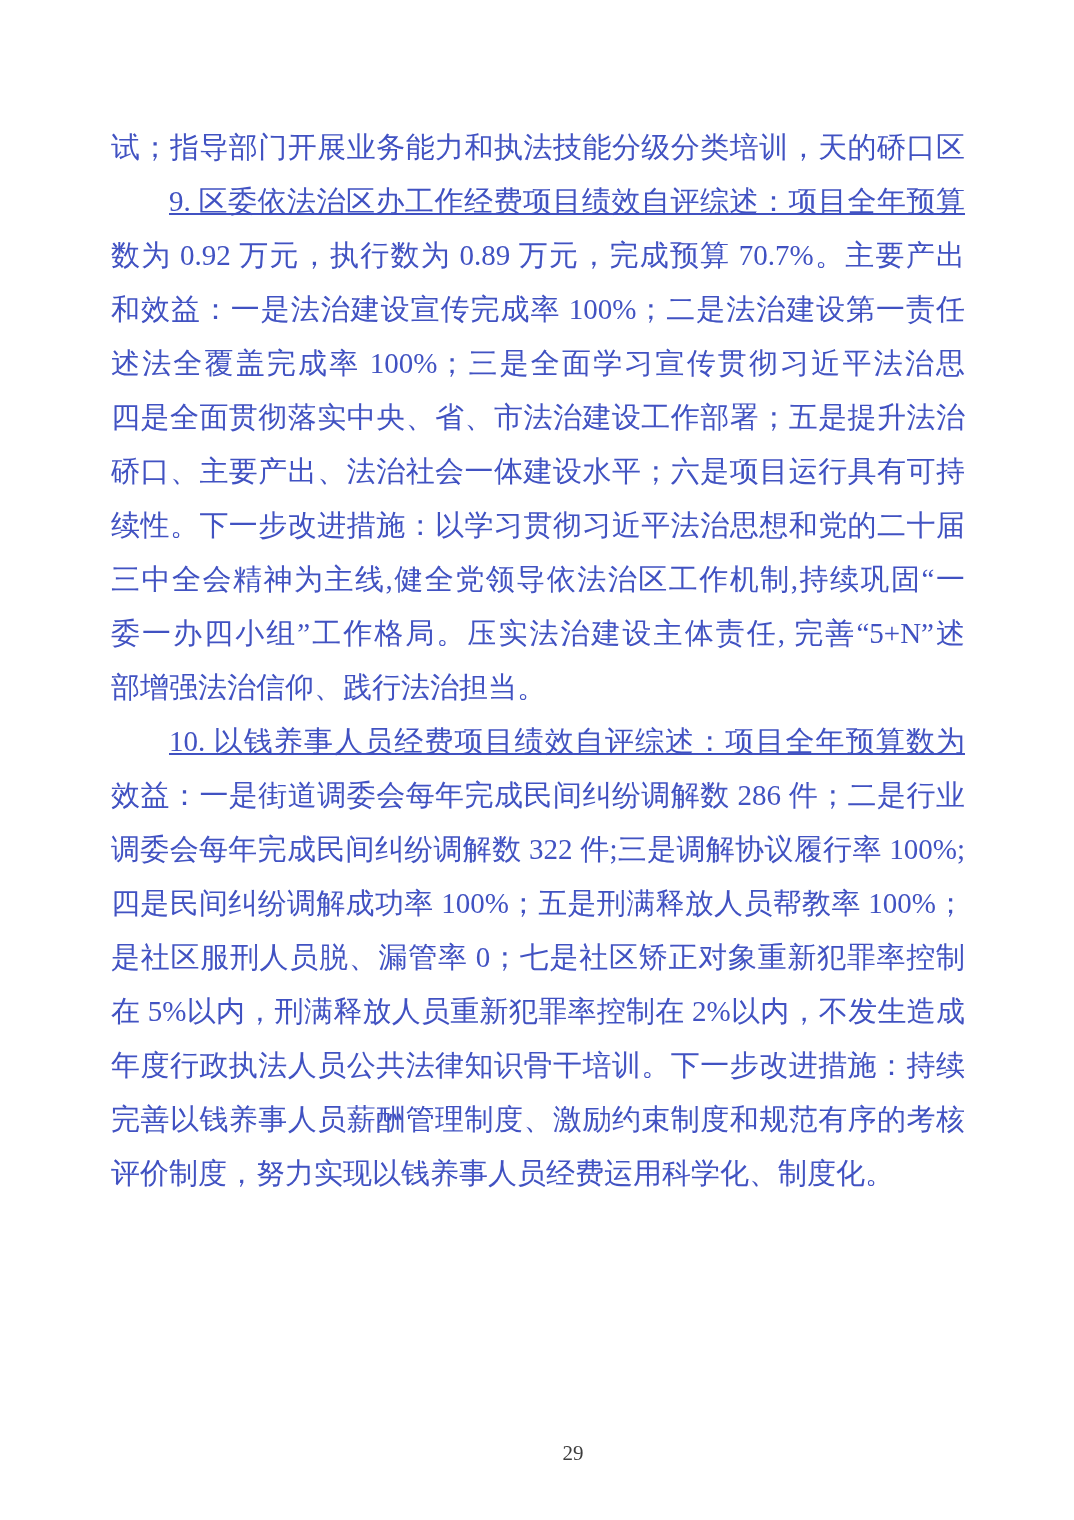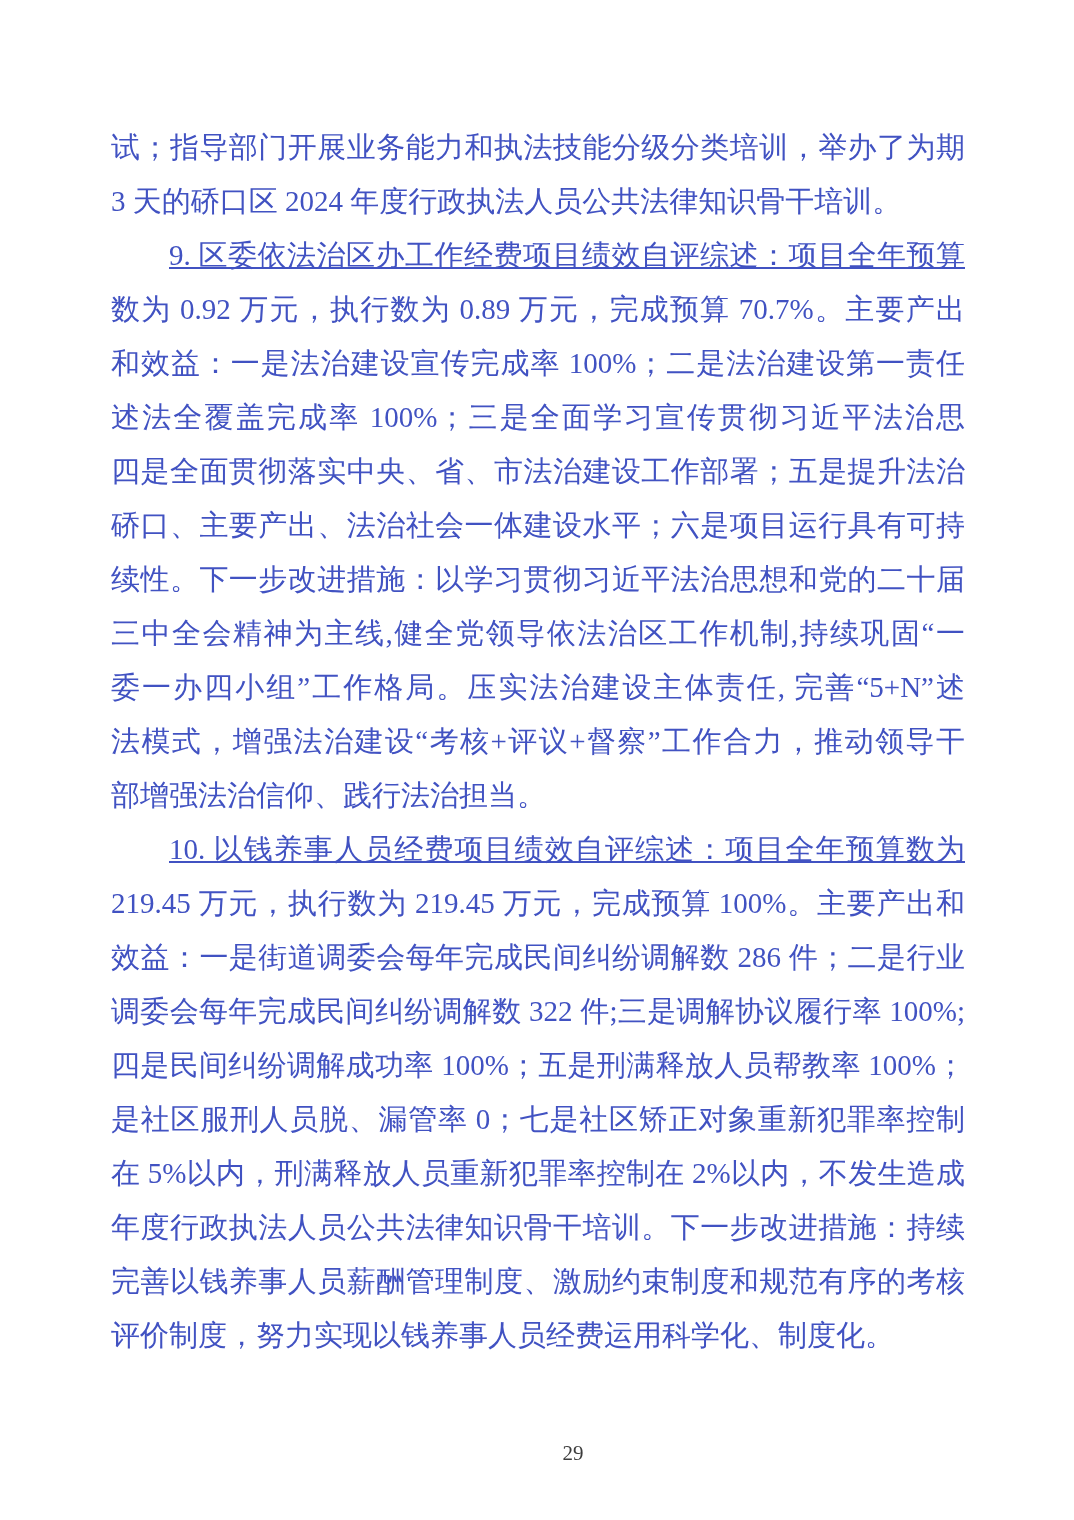--- a/index.html
+++ b/index.html
@@ -49,35 +49,32 @@
     line-height: 26px;
     color: var(--page-number-color, #3c3c3c);
     padding-left: 36px;
   }
 </style>
 </head>
 <body>
 
 <div class="page">
   <div class="body-text">
-      <div class="line">试；指导部门开展业务能力和执法技能分级分类培训，举办了为期</div>
-      <div class="line para-end">3 天的硚口区 2024 年度行政执法人员公共法律知识骨干培训。</div>
+      <div class="line">试；指导部门开展业务能力和执法技能分级分类培训，天的硚口区</div>
       <div class="line indent">9. 区委依法治区办工作经费项目绩效自评综述：项目全年预算</div>
       <div class="line">数为 0.92 万元，执行数为 0.89 万元，完成预算 70.7%。主要产出</div>
       <div class="line">和效益：一是法治建设宣传完成率 100%；二是法治建设第一责任人</div>
       <div class="line">述法全覆盖完成率 100%；三是全面学习宣传贯彻习近平法治思想；</div>
       <div class="line">四是全面贯彻落实中央、省、市法治建设工作部署；五是提升法治</div>
       <div class="line">硚口、主要产出、法治社会一体建设水平；六是项目运行具有可持</div>
       <div class="line">续性。下一步改进措施：以学习贯彻习近平法治思想和党的二十届</div>
       <div class="line">三中全会精神为主线,健全党领导依法治区工作机制,持续巩固“一</div>
       <div class="line">委一办四小组”工作格局。压实法治建设主体责任, 完善“5+N”述</div>
-      <div class="line">法模式，增强法治建设“考核+评议+督察”工作合力，推动领导干</div>
       <div class="line para-end">部增强法治信仰、践行法治担当。</div>
       <div class="line indent">10. 以钱养事人员经费项目绩效自评综述：项目全年预算数为</div>
-      <div class="line">219.45 万元，执行数为 219.45 万元，完成预算 100%。主要产出和</div>
       <div class="line">效益：一是街道调委会每年完成民间纠纷调解数 286 件；二是行业</div>
       <div class="line">调委会每年完成民间纠纷调解数 322 件;三是调解协议履行率 100%;</div>
       <div class="line">四是民间纠纷调解成功率 100%；五是刑满释放人员帮教率 100%；六</div>
       <div class="line">是社区服刑人员脱、漏管率 0；七是社区矫正对象重新犯罪率控制</div>
       <div class="line">在 5%以内，刑满释放人员重新犯罪率控制在 2%以内，不发生造成重</div>
       <div class="line">年度行政执法人员公共法律知识骨干培训。下一步改进措施：持续</div>
       <div class="line">完善以钱养事人员薪酬管理制度、激励约束制度和规范有序的考核</div>
       <div class="line para-end">评价制度，努力实现以钱养事人员经费运用科学化、制度化。</div>
     </div>
   <div class="page-number">29</div>

